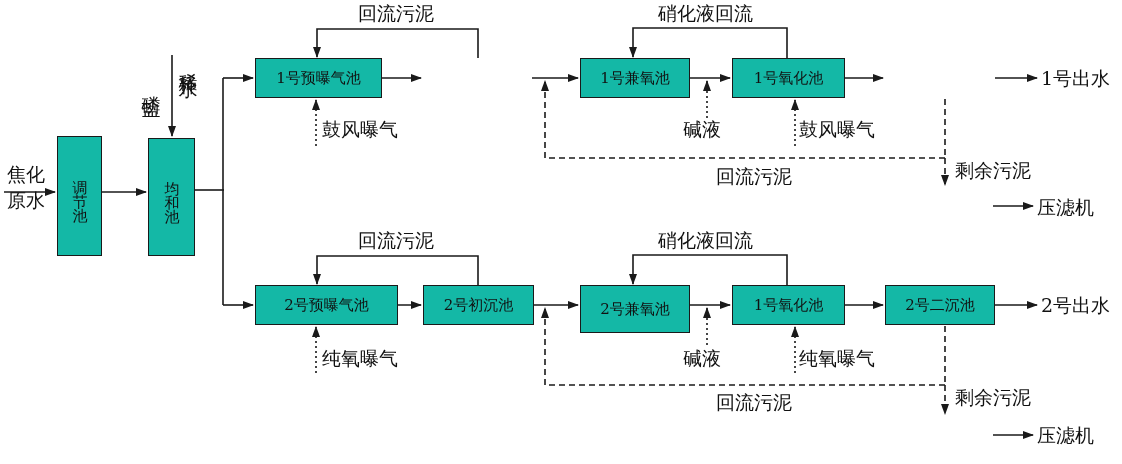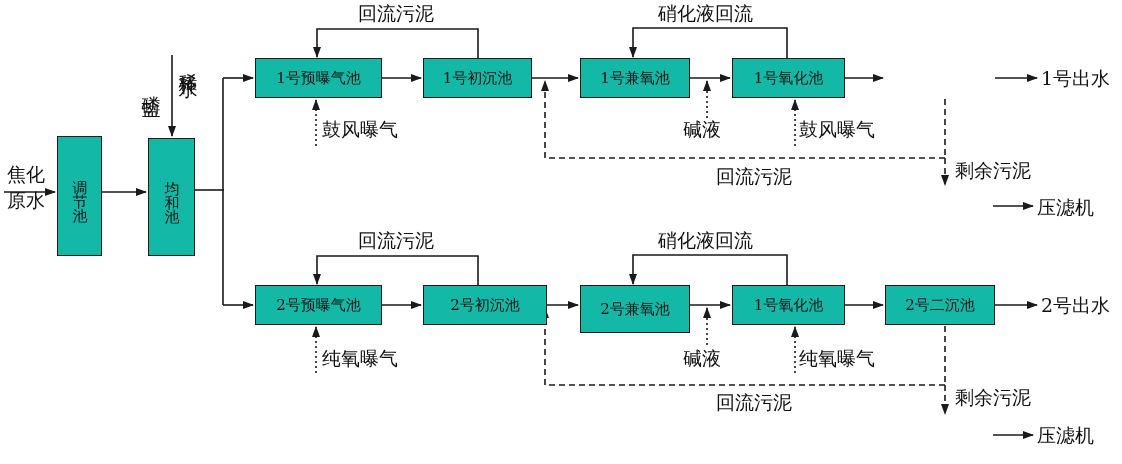--- a/index.html
+++ b/index.html
@@ -84,26 +84,25 @@
   </svg>
 
   <div class="box vbox" style="left:57px;top:136px;width:45px;height:120px">
     <span>调节池</span>
   </div>
   <div class="box vbox" style="left:148px;top:138px;width:47px;height:118px">
     <span>均和池</span>
   </div>
 
   <div class="box" style="left:255px;top:58px;width:127px;height:40px">1号预曝气池</div>
-  <div class="box" style="left:423px;top:58px;width:109px;height:40px">1号初沉池</div>
   <div class="box" style="left:580px;top:58px;width:110px;height:40px">1号兼氧池</div>
   <div class="box" style="left:732px;top:58px;width:113px;height:40px">1号氧化池</div>
 
-  <div class="box" style="left:255px;top:285px;width:127px;height:40px">2号预曝气池</div>
-  <div class="box" style="left:423px;top:285px;width:124px;height:40px">2号初沉池</div>
+  <div class="box" style="left:255px;top:285px;width:143px;height:40px">2号预曝气池</div>
+  <div class="box" style="left:423px;top:285px;width:111px;height:40px">2号初沉池</div>
   <div class="box" style="left:580px;top:285px;width:110px;height:48px">2号兼氧池</div>
   <div class="box" style="left:732px;top:285px;width:113px;height:40px">1号氧化池</div>
   <div class="box" style="left:885px;top:285px;width:110px;height:40px">2号二沉池</div>
 
   <div class="lbl" style="left:7px;top:163px">焦化</div>
   <div class="lbl" style="left:7px;top:189px">原水</div>
   <div class="vlbl" style="left:139px;top:80px">磷盐</div>
   <div class="vlbl" style="left:176px;top:58px">稀释水</div>
 
   <div class="lbl" style="left:358px;top:2px">回流污泥</div>

